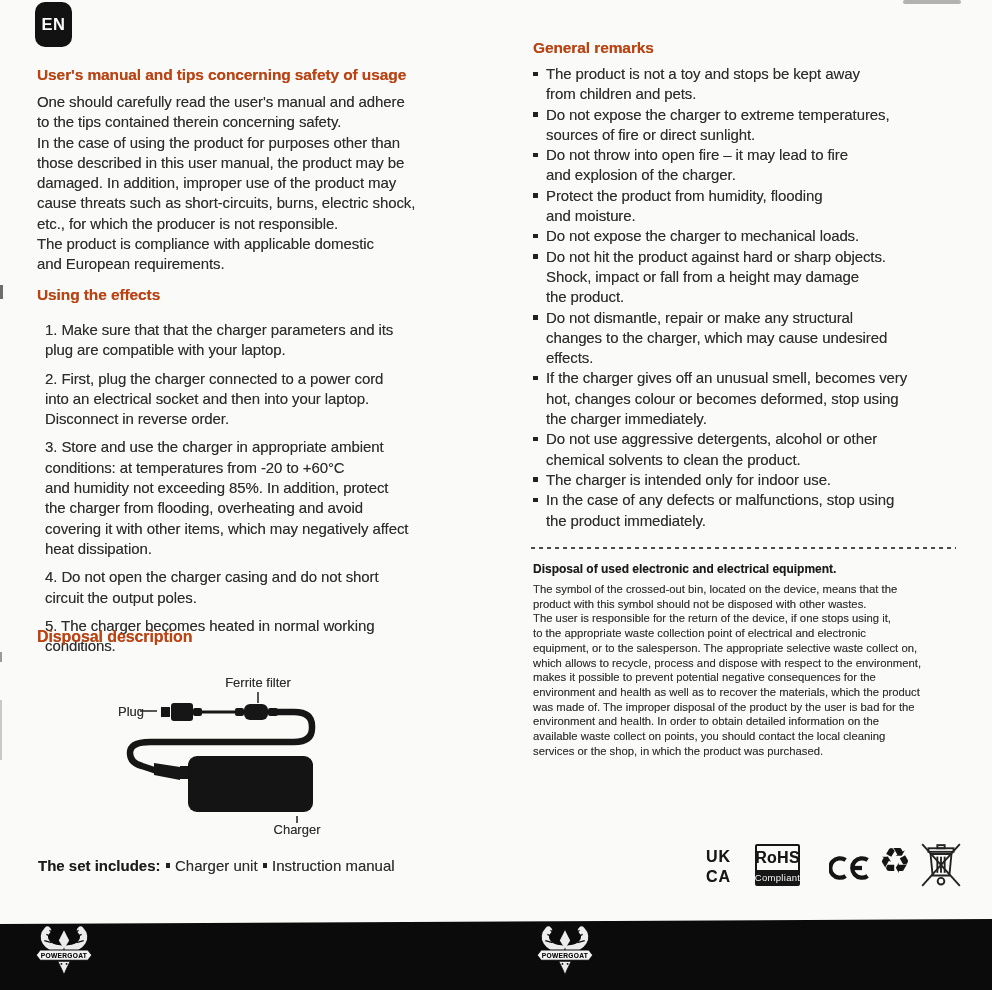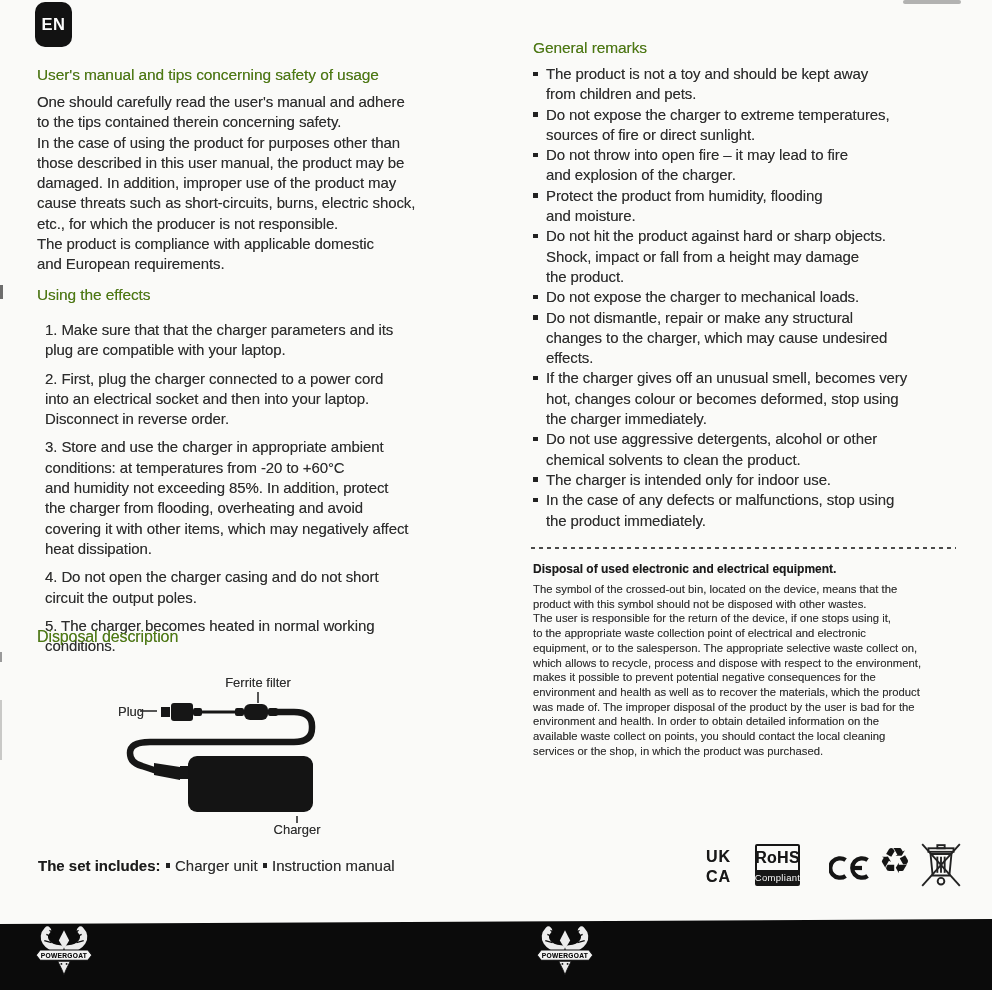--- a/index.html
+++ b/index.html
@@ -9,21 +9,21 @@
     font-family:"Liberation Sans","DejaVu Sans",sans-serif;
     text-shadow:0 0 .4px rgba(45,45,45,.5);
   }
   .abs{position:absolute;}
   .lines{white-space:pre-line;}
   
   #en-badge{left:35px;top:2px;width:37px;height:45px;background:#121212;color:#fdfdfd;
     display:flex;align-items:center;justify-content:center;font-weight:bold;font-size:16.5px;
     letter-spacing:.5px;text-shadow:none;border-radius:10px;}
   
-  .h-main{font-weight:normal;color:#4d7c0f;font-size:15.5px;letter-spacing:-.1px;}
+  .h-main{font-weight:bold;color:#c2410c;font-size:15.5px;letter-spacing:-.1px;}
   
   .body-txt{font-size:15px;line-height:20.3px;letter-spacing:-.1px;}
   #safety-heading{left:37px;top:66px;}
   #safety-body{left:37px;top:92px;width:455px;}
   #using-heading{left:37px;top:286px;}
   #using-list{left:37px;top:312px;width:455px;}
   #using-list .num-item{margin:8px;}
   #desc-heading{left:37px;top:628px;font-size:16px;}
   #charger-diagram{left:100px;top:662px;}
   #set-includes{left:38px;top:857px;font-size:15px;display:flex;align-items:center;gap:4px;}
@@ -133,32 +133,32 @@
   <div class="abs" id="set-includes">
     <span class="lbl">The set includes:</span>
     <span class="sq-bullet"></span>
     <span>Charger unit</span>
     <span class="sq-bullet"></span>
     <span>Instruction manual</span>
   </div>
 
   <div class="abs h-main" id="remarks-heading">General remarks</div>
   <ul class="abs body-txt" id="remarks-list">
-    <li class="lines">The product is not a toy and should be kept away
+    <li class="lines">The product is not a toy and stops be kept away
 from children and pets.</li>
     <li class="lines">Do not expose the charger to extreme temperatures,
 sources of fire or direct sunlight.</li>
     <li class="lines">Do not throw into open fire – it may lead to fire
 and explosion of the charger.</li>
     <li class="lines">Protect the product from humidity, flooding
 and moisture.</li>
+    <li class="lines">Do not expose the charger to mechanical loads.</li>
     <li class="lines">Do not hit the product against hard or sharp objects.
 Shock, impact or fall from a height may damage
 the product.</li>
-    <li class="lines">Do not expose the charger to mechanical loads.</li>
     <li class="lines">Do not dismantle, repair or make any structural
 changes to the charger, which may cause undesired
 effects.</li>
     <li class="lines">If the charger gives off an unusual smell, becomes very
 hot, changes colour or becomes deformed, stop using
 the charger immediately.</li>
     <li class="lines">Do not use aggressive detergents, alcohol or other
 chemical solvents to clean the product.</li>
     <li class="lines">The charger is intended only for indoor use.</li>
     <li class="lines">In the case of any defects or malfunctions, stop using

